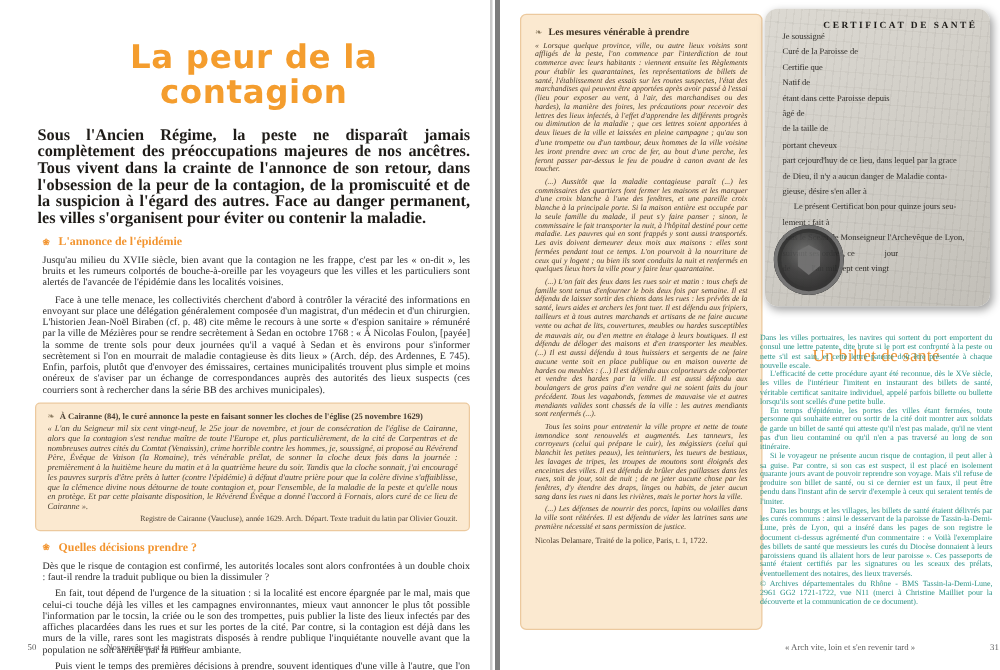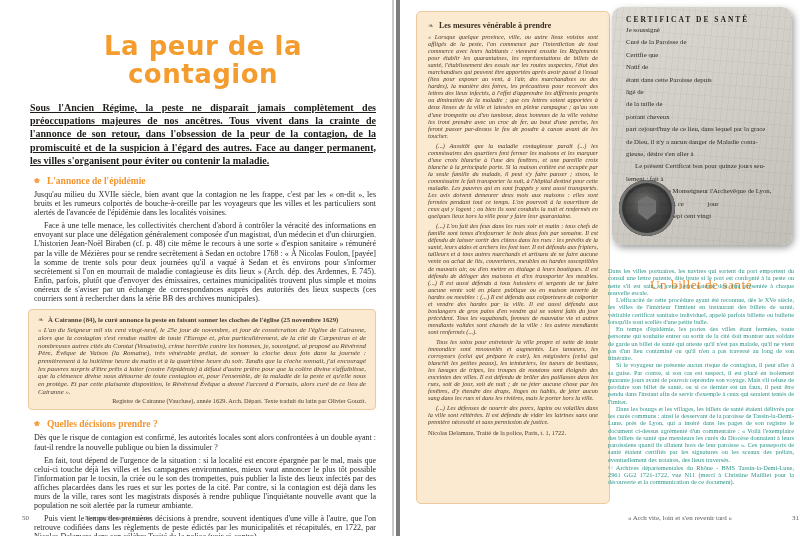--- a/index.html
+++ b/index.html
@@ -9,22 +9,22 @@
   .gutter-light{position:absolute;left:392px;top:0;width:2px;height:536px;background:#c9c9c9;}
   .gutter-dark{position:absolute;left:396px;top:0;width:4px;height:536px;background:#7b7b7b;}
   
   .page{position:absolute;top:0;height:536px;background:#fff;}
   .page-left{left:0;width:392px;}
   .page-right{left:400px;width:400px;}
   .left-content{padding:28px 16px 0 30px;}
   
   .title{margin:4px;text-align:center;color:#f49d2e;font-family:"DejaVu Sans",sans-serif;
          font-weight:bold;font-size:26px;line-height:28px;letter-spacing:.5px;}
-  .intro{margin:13px 0 0 0;font-weight:bold;font-size:10px;line-height:13.2px;
-         text-align:justify;color:#1f1c18;text-decoration:underline;}
+  .intro{margin:13px 0 0 0;font-weight:bold;font-size:13px;line-height:13.2px;
+         text-align:justify;color:#1f1c18;}
   .sec-head{margin:9px 0 0 0;display:flex;align-items:center;gap:7px;
             color:#f2942f;font-weight:bold;font-size:9.5px;}
   .sec-head .bullet{font-size:7px;line-height:7px;color:#f2942f;padding-left:4px;}
   .body-p{margin:4px 0 0 4px;font-size:8px;line-height:9.1px;text-align:justify;}
   .body-p.indent{text-indent:10px;}
   .quote-box{margin:6px 0 0 -2px;background:#fbe9d0;border:1px solid #ecc99e;border-radius:4px;
              padding:6px 9px 5px 9px;color:#4b4135;}
   .quote-head{font-size:6.8px;line-height:8px;font-weight:bold;}
   .quote-head .mark{color:#8a7a5f;font-size:7px;padding-right:4px;font-weight:normal;}
   .quote-body{margin:2px 0 0 0;font-style:italic;font-size:6.8px;line-height:7.7px;text-align:justify;}
@@ -42,21 +42,21 @@
   .measures-p.indent{text-indent:8px;}
   .measures-src{margin:3px 0 0 0;font-size:6.3px;}
   
   .certificate{position:absolute;left:212px;top:7px;width:180px;height:238px;border-radius:10px;
                background:linear-gradient(145deg,#dcd9d2 0%,#cfccc5 55%,#c2bfb8 100%);
                box-shadow:2px 3px 7px rgba(0,0,0,.38);overflow:hidden;color:#2e2b27;}
   .certificate .texture{position:absolute;inset:0;border-radius:10px;
      background:repeating-linear-gradient(96deg,transparent 0 5px,rgba(90,85,78,.06) 5px 6px),
                 repeating-linear-gradient(4deg,transparent 0 11px,rgba(90,85,78,.05) 11px 12px);}
   .cert-inner{position:relative;padding:8px 10px 0 14px;}
-  .cert-title{font-size:7.5px;font-weight:bold;letter-spacing:2px;text-align:left;color:#1e1c19;}
+  .cert-title{font-size:7.5px;font-weight:bold;letter-spacing:2px;text-align:right;color:#1e1c19;}
   .cert-line{font-size:6.8px;line-height:12.4px;white-space:pre-wrap;}
   .cert-line.indent{padding-left:9px;}
   .cert-line:first-of-type::first-letter{font-size:12px;font-weight:bold;}
   .seal{position:absolute;left:7px;bottom:9px;width:56px;height:56px;border-radius:50%;
         background:radial-gradient(circle at 45% 40%,#6a6a6a 0%,#3d3d3d 35%,#262626 70%,#474747 100%);
         box-shadow:inset 0 0 0 3px #6e6e6e, inset 0 0 0 6px #2b2b2b;opacity:.93;}
   .seal::after{content:"";position:absolute;left:19px;top:16px;width:18px;height:24px;
         background:#6b6b6b;clip-path:polygon(50% 0,100% 20%,100% 70%,50% 100%,0 70%,0 20%);}
   
   .sidebar-head{position:absolute;left:208px;top:249px;width:186px;text-align:center;
@@ -92,21 +92,21 @@
           <span class="mark">❧</span><span>À Cairanne (84), le curé annonce la peste en faisant sonner les cloches de l'église (25 novembre 1629)</span>
         </div>
         <p class="quote-body">« L'an du Seigneur mil six cent vingt-neuf, le 25e jour de novembre, et jour de consécration de l'église de Cairanne, alors que la contagion s'est rendue maître de toute l'Europe et, plus particulièrement, de la cité de Carpentras et de nombreuses autres cités du Comtat (Venaissin), crime horrible contre les hommes, je, soussigné, ai proposé au Révérend Père, Évêque de Vaison (la Romaine), très vénérable prélat, de sonner la cloche deux fois dans la journée : premièrement à la huitième heure du matin et à la quatrième heure du soir. Tandis que la cloche sonnait, j'ai encouragé les pauvres surpris d'être prêts à lutter (contre l'épidémie) à défaut d'autre prière pour que la colère divine s'affaiblisse, que la clémence divine nous détourne de toute contagion et, pour l'ensemble, de la maladie de la peste et qu'elle nous en protège. Et par cette plaisante disposition, le Révérend Évêque a donné l'accord à Fornais, alors curé de ce lieu de Cairanne ».</p>
         <p class="quote-src">Registre de Cairanne (Vaucluse), année 1629. Arch. Départ. Texte traduit du latin par Olivier Gouzit.</p>
       </div>
 
       <div class="sec-head">
         <span class="bullet">❀</span>
         <span>Quelles décisions prendre ?</span>
       </div>
-      <p class="body-p">Dès que le risque de contagion est confirmé, les autorités locales sont alors confrontées à un double ayant : faut-il rendre la nouvelle publique ou bien la dissimuler ?</p>
+      <p class="body-p">Dès que le risque de contagion est confirmé, les autorités locales sont alors confrontées à un double choix : faut-il rendre la traduit publique ou bien la dissimuler ?</p>
       <p class="body-p indent">En fait, tout dépend de l'urgence de la situation : si la localité est encore épargnée par le mal, mais que celui-ci touche déjà les villes et les campagnes environnantes, mieux vaut annoncer le plus tôt possible l'information par le tocsin, la criée ou le son des trompettes, puis publier la liste des lieux infectés par des affiches placardées dans les rues et sur les portes de la cité. Par contre, si la contagion est déjà dans les murs de la ville, rares sont les magistrats disposés à rendre publique l'inquiétante nouvelle avant que la population ne soit alertée par la rumeur ambiante.</p>
       <p class="body-p indent">Puis vient le temps des premières décisions à prendre, souvent identiques d'une ville à l'autre, que l'on retrouve codifiées dans les règlements de peste édictés par les municipalités et récapitulés, en 1722, par Nicolas Delamare dans son célèbre Traité de la police (voir ci-contre).</p>
     </div>
 
     <div class="page-footer">
       <span class="pnum">50</span>
       <span class="ptitle">Nos ancêtres et la peste</span>
     </div>
   </div>
 

